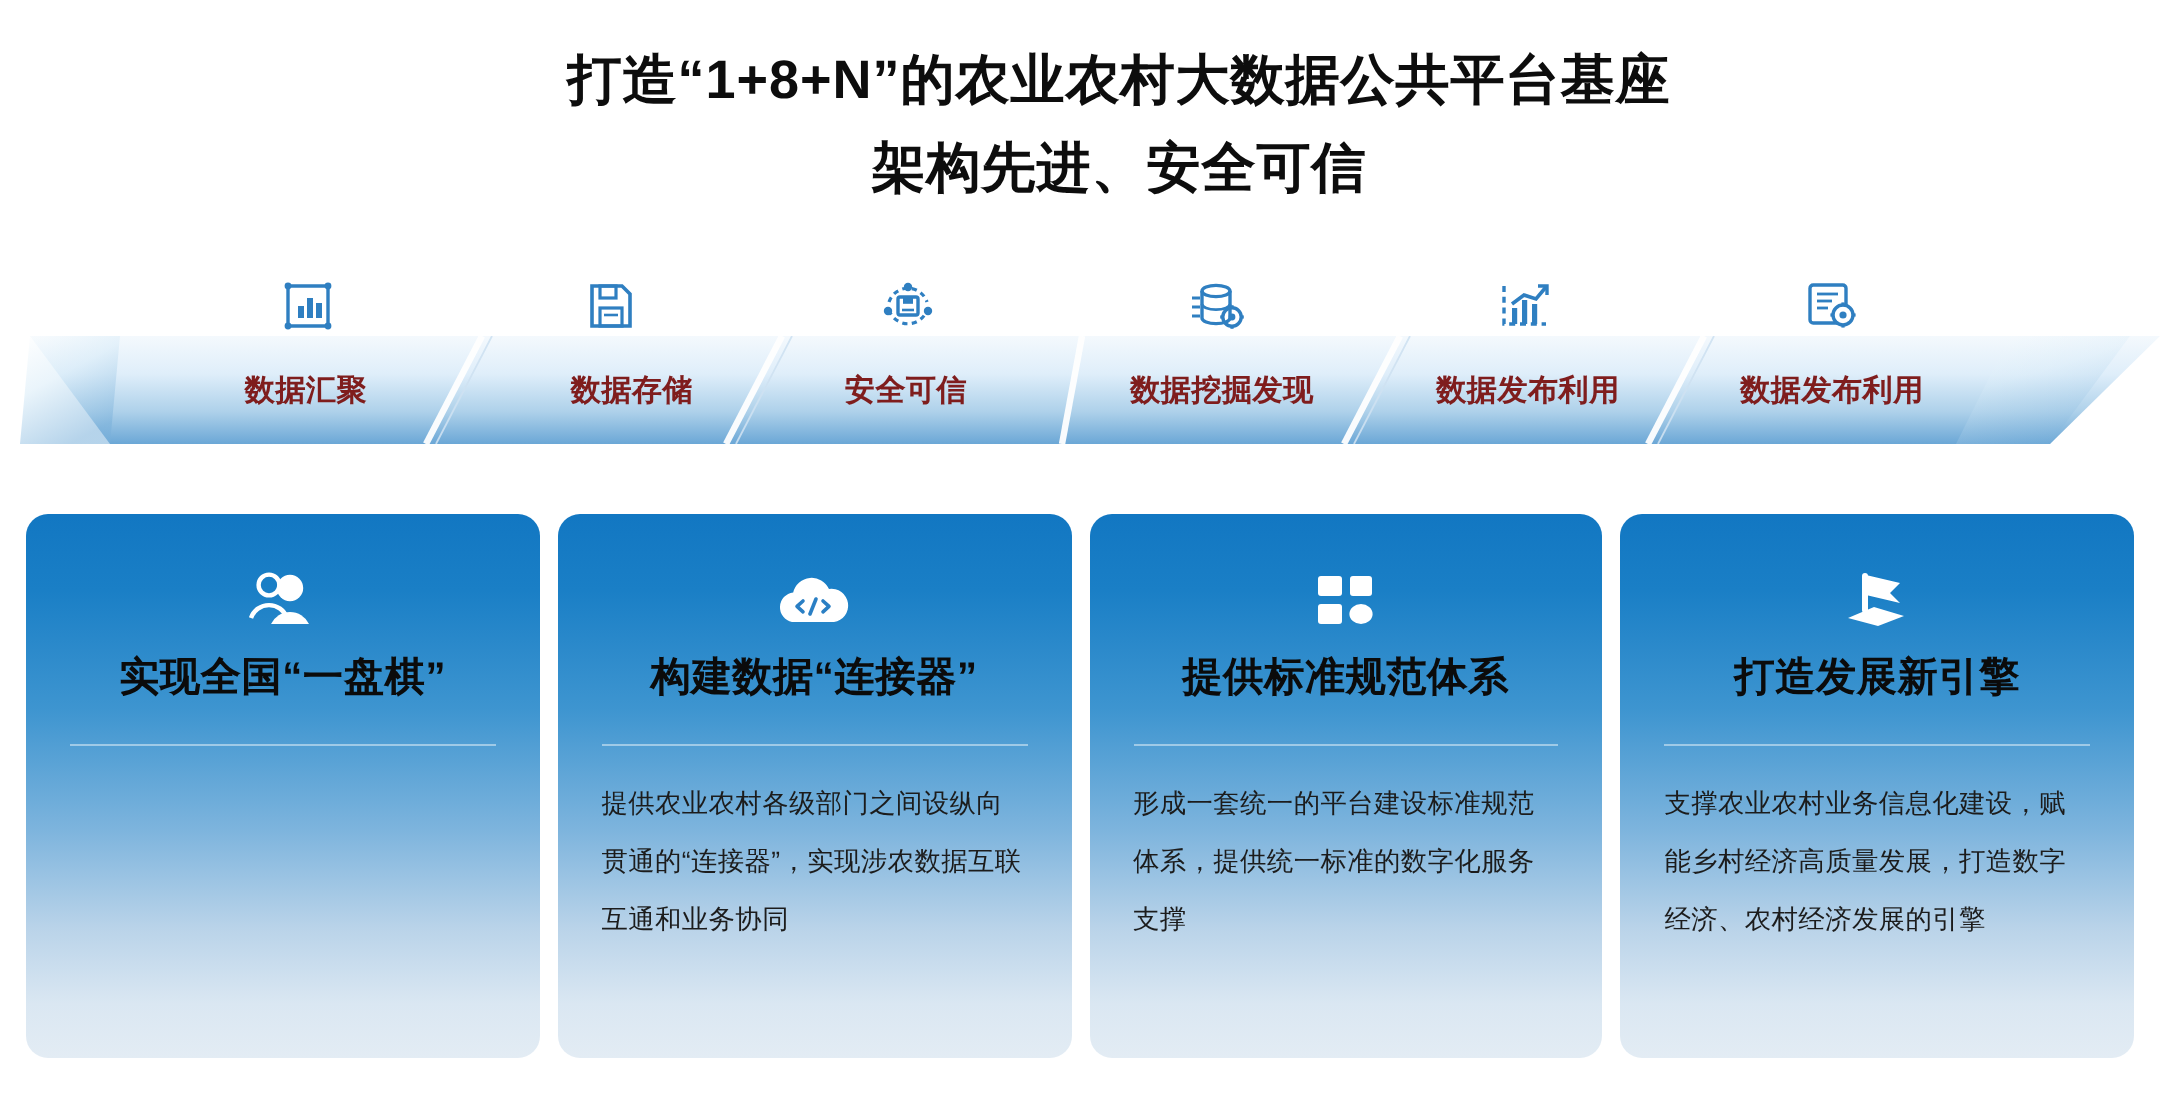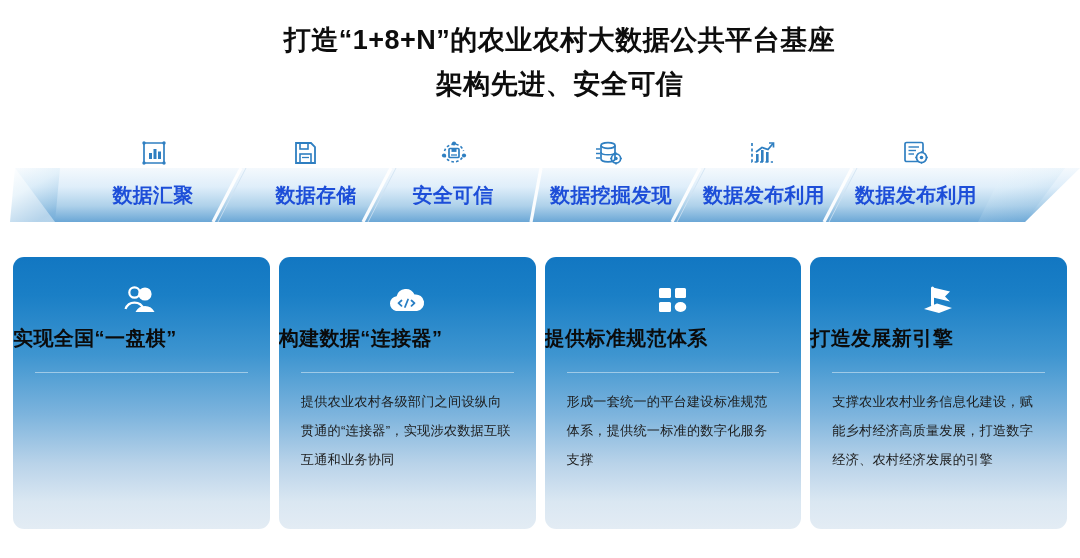--- a/index.html
+++ b/index.html
@@ -58,23 +58,23 @@
   }
   .ribbon-seg {
     position: absolute;
     top: 0;
     height: 54px;
     display: flex;
     align-items: center;
     justify-content: center;
   }
   .ribbon-label {
-    font-size: 20px;
+    font-size: 15px;
     font-weight: bold;
-    color: #1d4ed8;
+    color: #7f1d1d;
     white-space: nowrap;
     letter-spacing: 0.3px;
   }
   .ribbon-icon {
     position: absolute;
     top: 0;
     width: 34px;
     height: 34px;
     display: flex;
     align-items: center;
@@ -114,20 +114,21 @@
     height: 34px;
     display: flex;
     align-items: center;
     justify-content: center;
   }
   .card-title {
     position: absolute;
     left: 0;
     top: 68px;
     width: 100%;
+    text-align: center;
     font-size: 20px;
     font-weight: bold;
     color: #0b0b0b;
     letter-spacing: 0.4px;
     white-space: nowrap;
   }
   .card-divider {
     position: absolute;
     left: 22px;
     top: 115px;

